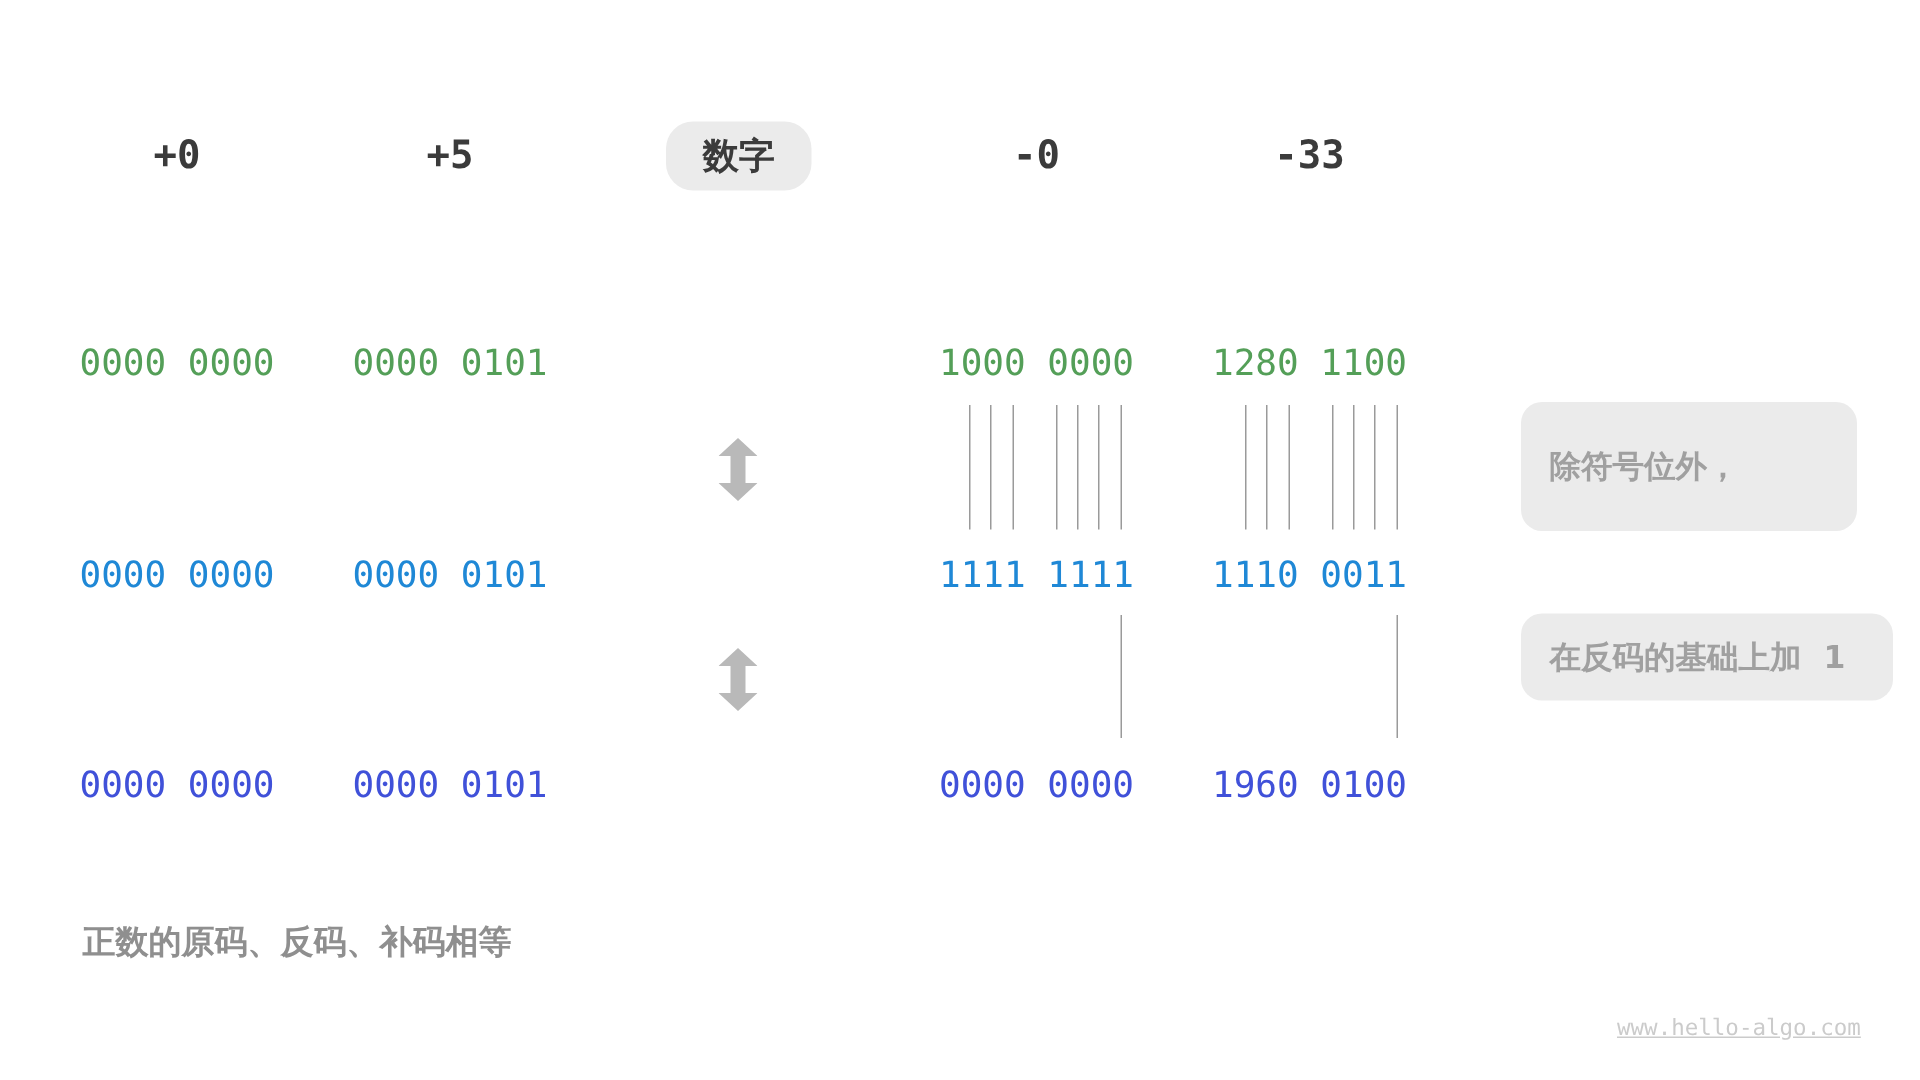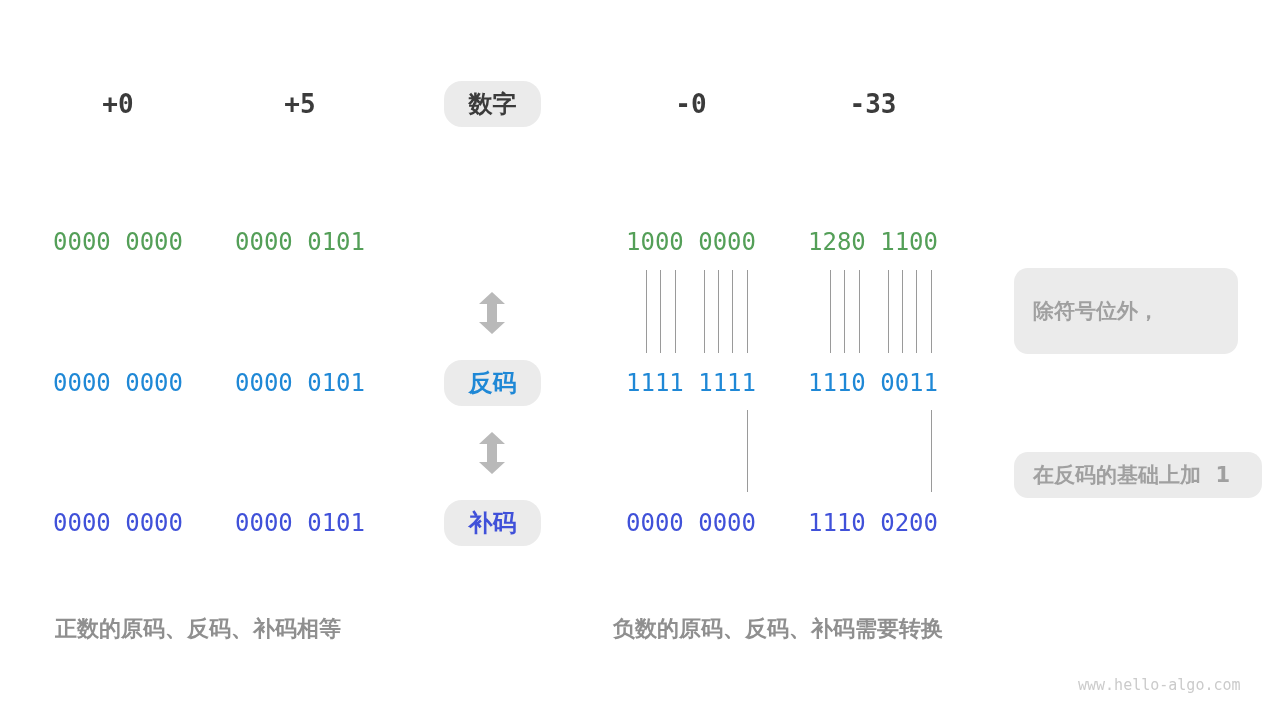--- a/index.html
+++ b/index.html
@@ -41,21 +41,21 @@
     padding:0 0 0 19px;box-sizing:border-box;white-space:pre;margin-left:24px;
   }
   
   .caption{
     position:absolute;top:616px;font-weight:bold;font-size:22px;
     line-height:26px;color:#8f8f8f;white-space:pre;
   }
   .watermark{
     position:absolute;left:1078px;top:676px;
     font-family:"DejaVu Sans Mono","Liberation Mono",monospace;
-    font-size:15px;color:#cbcbcb;white-space:pre;
+    font-size:15px;color:#cbcbcb;white-space:pre;text-decoration:underline;
   }
 </style>
 </head>
 <body>
 
 <div id="frame">
 
   <div class="hnum" style="left:118px">+0</div>
   <div class="hnum" style="left:300px">+5</div>
   <div class="hnum" style="left:691px">-0</div>
@@ -84,44 +84,41 @@
   <div class="vline" style="left:931px;top:270px;height:83px"></div>
 
   <div class="arrow" style="top:292px">
     <svg width="26" height="42" viewBox="0 0 26 42">
       <path d="M13 0 L26 12 L18 12 L18 30 L26 30 L13 42 L0 30 L8 30 L8 12 L0 12 Z" fill="#b9b9b9"></path>
     </svg>
   </div>
 
   <div class="bin row-ones" style="left:118px;top:370px">0000 0000</div>
   <div class="bin row-ones" style="left:300px;top:370px">0000 0101</div>
-  <div class="tag" style="top:360px;color:#1f88d6">反码</div>
   <div class="bin row-ones" style="left:691px;top:370px">1111 1111</div>
   <div class="bin row-ones" style="left:873px;top:370px">1110 0011</div>
 
   <div class="vline" style="left:747px;top:410px;height:82px"></div>
   <div class="vline" style="left:931px;top:410px;height:82px"></div>
 
   <div class="arrow" style="top:432px">
     <svg width="26" height="42" viewBox="0 0 26 42">
       <path d="M13 0 L26 12 L18 12 L18 30 L26 30 L13 42 L0 30 L8 30 L8 12 L0 12 Z" fill="#b9b9b9"></path>
     </svg>
   </div>
 
   <div class="bin row-twos" style="left:118px;top:510px">0000 0000</div>
   <div class="bin row-twos" style="left:300px;top:510px">0000 0101</div>
-  <div class="tag" style="top:500px;color:#4051d9">补码</div>
   <div class="bin row-twos" style="left:691px;top:510px">0000 0000</div>
-  <div class="bin row-twos" style="left:873px;top:510px">1110 0200</div>
+  <div class="bin row-twos" style="left:873px;top:510px">1960 0100</div>
 
   <div class="note" style="top:268px;width:224px;height:86px">
     <span>除符号位外，</span>
   </div>
-  <div class="note" style="top:452px;width:248px;height:46px">
+  <div class="note" style="top:409px;width:248px;height:58px">
     <span>在反码的基础上加  1</span>
   </div>
 
   <div class="caption" style="left:55px">正数的原码、反码、补码相等</div>
-  <div class="caption" style="left:613px">负数的原码、反码、补码需要转换</div>
 
   <div class="watermark">www.hello-algo.com</div>
 
 </div>
 
 </body></html>

